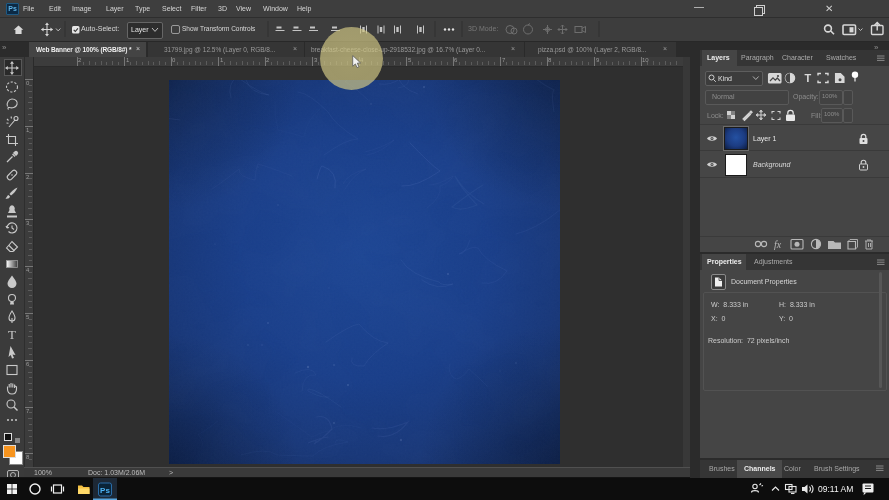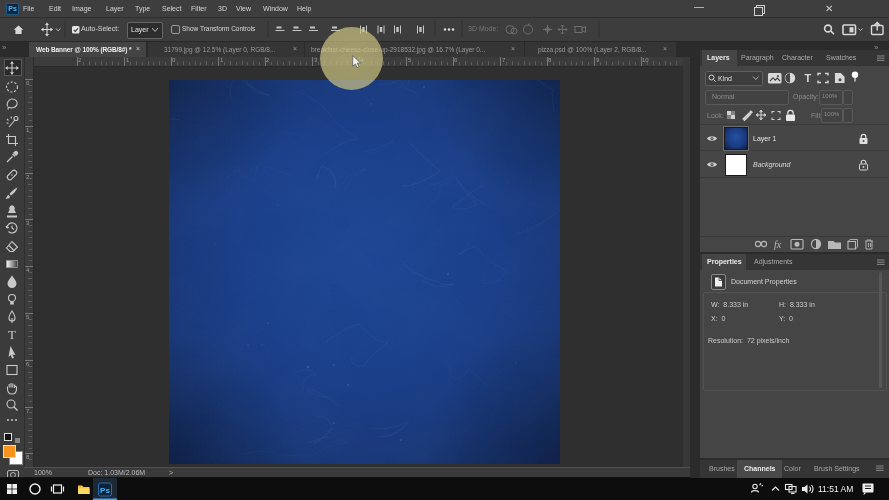--- a/index.html
+++ b/index.html
@@ -709,20 +709,20 @@
         <path d="M791,15.5 h3.5"></path>
 <path d="M802,9 h2.5 l3,-2.5 v9 l-3,-2.5 h-2.5 z" fill="#e8e8e8" stroke="none"></path>
 <path d="M809.5,8.5 a4,4 0 0 1 0,5 M811.5,7 a6.5,6.5 0 0 1 0,8"></path>
 </g>
 <g>
         <rect x="862.5" y="5.5" width="11" height="9" rx="1" fill="#ededed"></rect>
         <path d="M865,8 h6 M865,10.5 h6" stroke="#1a1a1a" stroke-width="1"></path>
         <path d="M864,14.5 l-0.5,2.8 3,-2.8 z" fill="#ededed"></path>
       </g>
 </svg>
-<div class="tx" style="left:818px;top:484px;color:#f5f5f5;font-size:8.5px;">11:51 AM</div>
+<div class="tx" style="left:818px;top:484px;color:#f5f5f5;font-size:8.5px;">09:11 AM</div>
 </div>
 
 <div class="ab" style="left:320px;top:27px;width:63px;height:63px;border-radius:50%;
      background:radial-gradient(circle, rgba(209,199,132,0.70) 0%, rgba(209,199,132,0.68) 72%, rgba(209,199,132,0.38) 88%, rgba(209,199,132,0) 100%);"></div>
 <svg class="ab" style="left:351px;top:55px;" width="12" height="15" viewBox="0 0 11 14">
   <path d="M1.5,0.5 L1.5,10.5 L4,8.3 L5.5,11.8 L7.3,11 L5.8,7.6 L8.8,7.4 Z" fill="#f2f2f2" stroke="#555" stroke-width="0.7"></path>
 </svg>
 
 </body></html>

